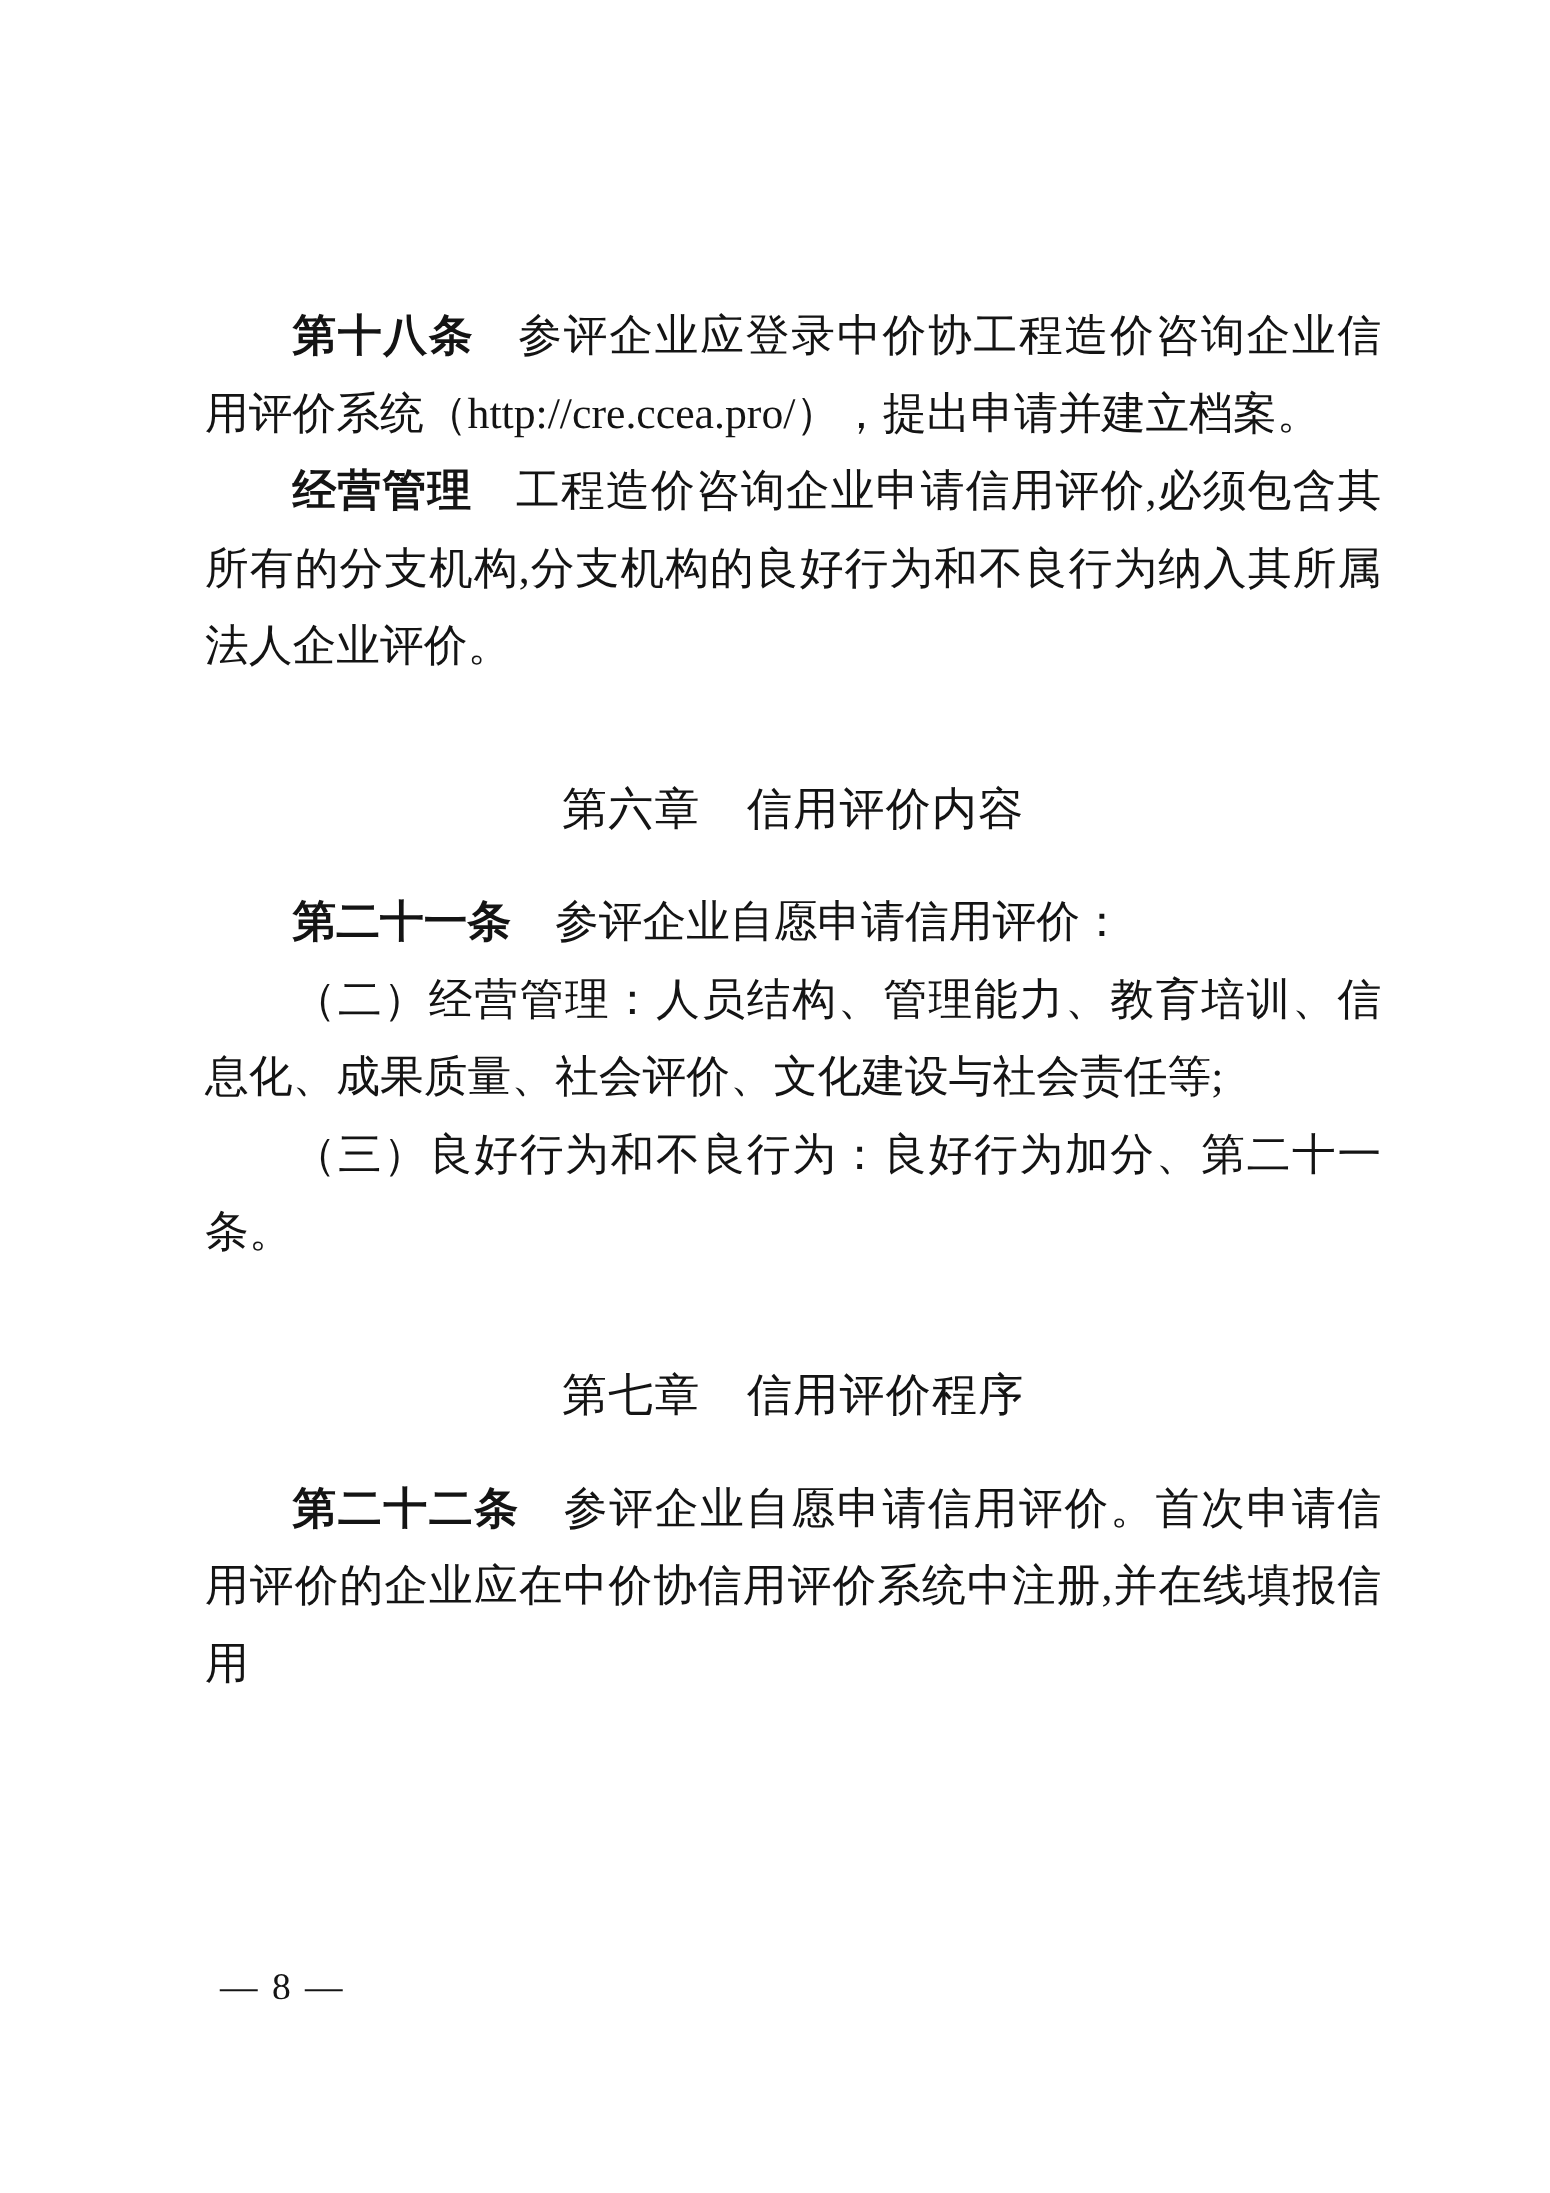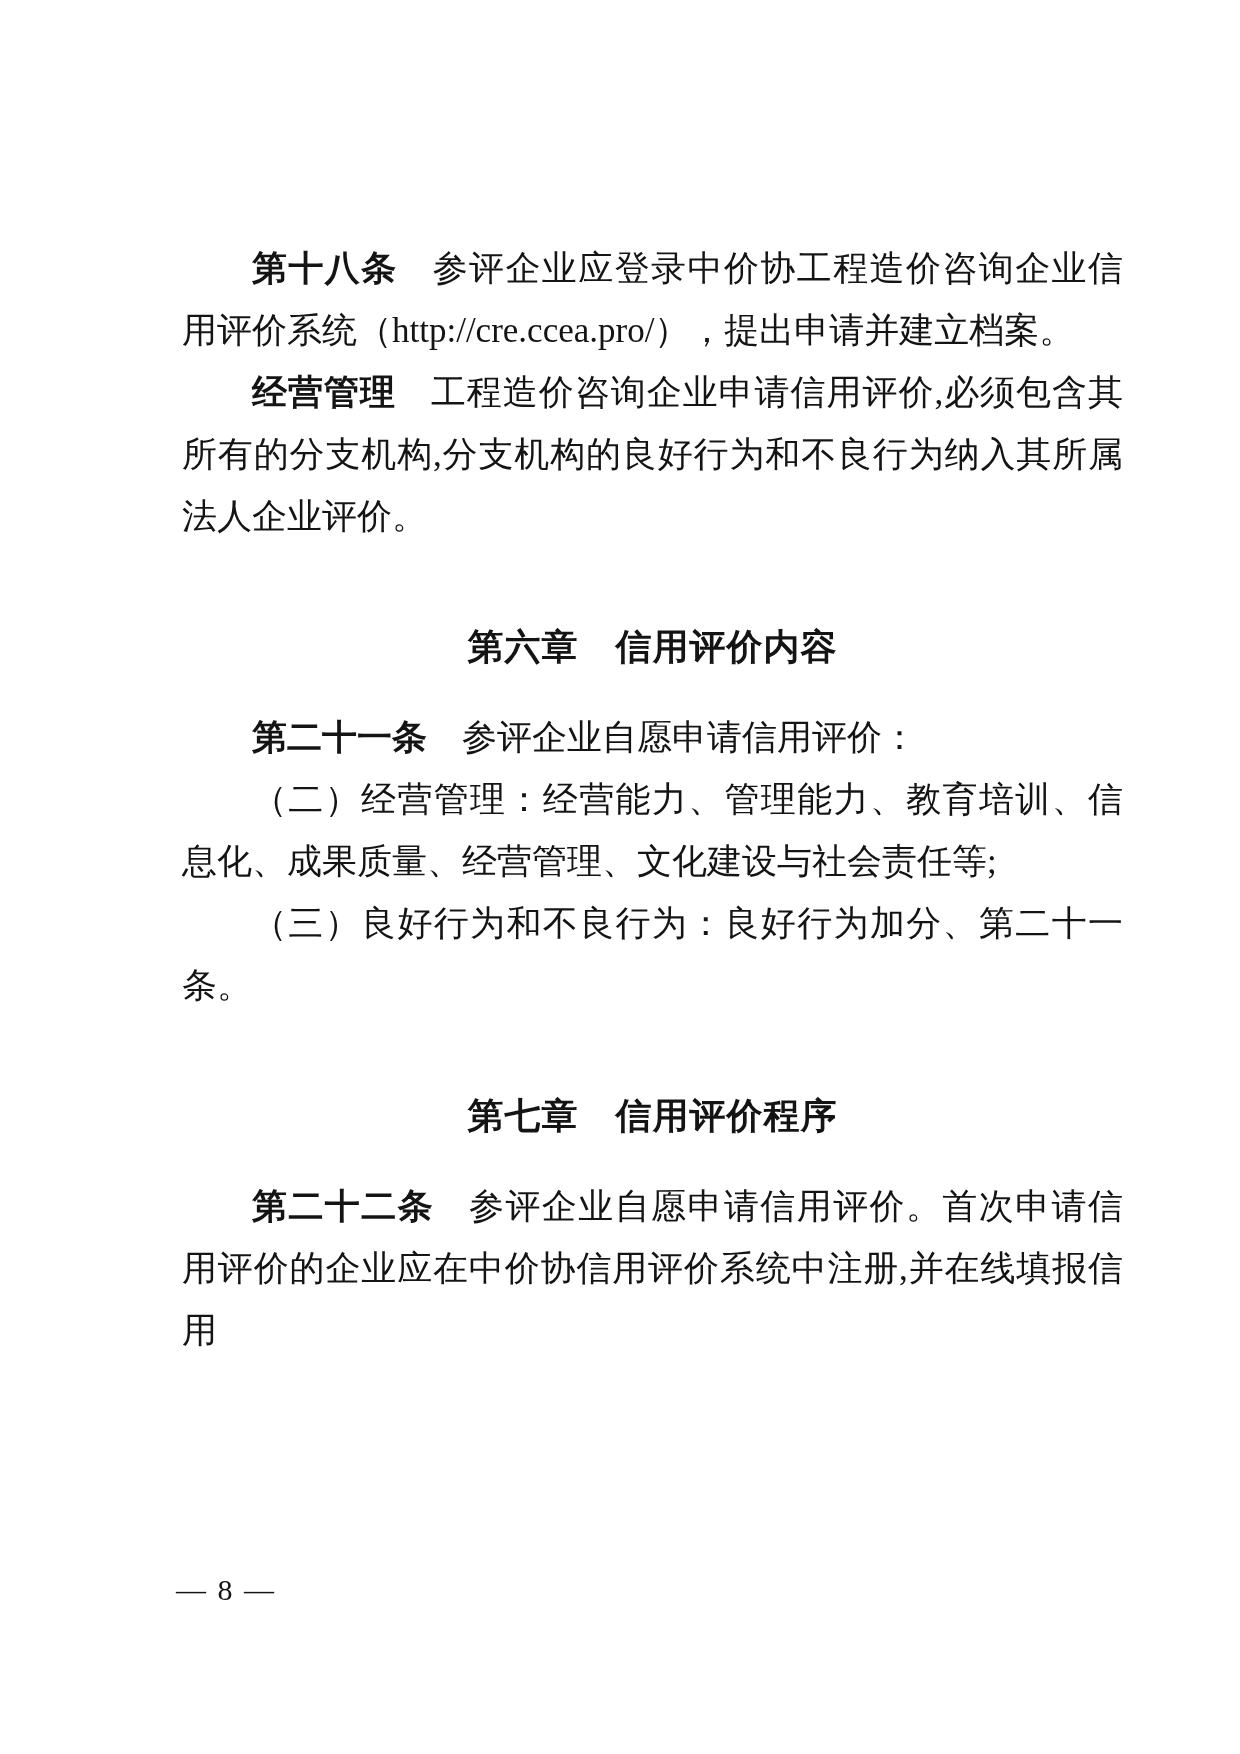--- a/index.html
+++ b/index.html
@@ -12,39 +12,39 @@
     width: 1240px;
     height: 1754px;
     margin: 0 auto;
     background: #ffffff;
     color: #141414;
     font-family: "Liberation Serif", serif;
     overflow: hidden;
   }
   .content {
     position: absolute;
-    left: 182px;
+    left: 164px;
     top: 238px;
     width: 941px;
     font-size: 35px;
     line-height: 62px;
     text-align: justify;
   }
   p.para {
     margin: 0;
     padding: 0;
     text-indent: 2em;
   }
   .lead {
     font-weight: 700;
     margin-right: 1em;
   }
   h2.chapter {
     font-family: "Liberation Sans", sans-serif;
-    font-weight: 700;
+    font-weight: 400;
     font-size: 36px;
     line-height: 62px;
     text-align: center;
     text-indent: 0;
     margin: 68px 0 29px 0;
     letter-spacing: 1px;
   }
   .footer {
     position: absolute;
     left: 176px;
@@ -64,21 +64,21 @@
     <p class="para"><span class="lead">第十八条</span><span>参评企业应登录中价协工程造价咨询企业信用评价系统（http://cre.ccea.pro/），提出申请并建立档案。</span></p>
 
 
     <p class="para"><span class="lead">经营管理</span><span>工程造价咨询企业申请信用评价,必须包含其所有的分支机构,分支机构的良好行为和不良行为纳入其所属法人企业评价。</span></p>
 
     <h2 class="chapter">第六章　信用评价内容</h2>
 
     <p class="para"><span class="lead">第二十一条</span><span>参评企业自愿申请信用评价：</span></p>
 
 
-    <p class="para">（二）经营管理：经营能力、管理能力、教育培训、信息化、成果质量、经营管理、文化建设与社会责任等;</p>
+    <p class="para">（二）经营管理：人员结构、管理能力、教育培训、信息化、成果质量、社会评价、文化建设与社会责任等;</p>
 
     <p class="para">（三）良好行为和不良行为：良好行为加分、第二十一条。</p>
 
     <h2 class="chapter">第七章　信用评价程序</h2>
 
     <p class="para"><span class="lead">第二十二条</span><span>参评企业自愿申请信用评价。首次申请信用评价的企业应在中价协信用评价系统中注册,并在线填报信用</span></p>
 
   </div>
 
   <div class="footer">

